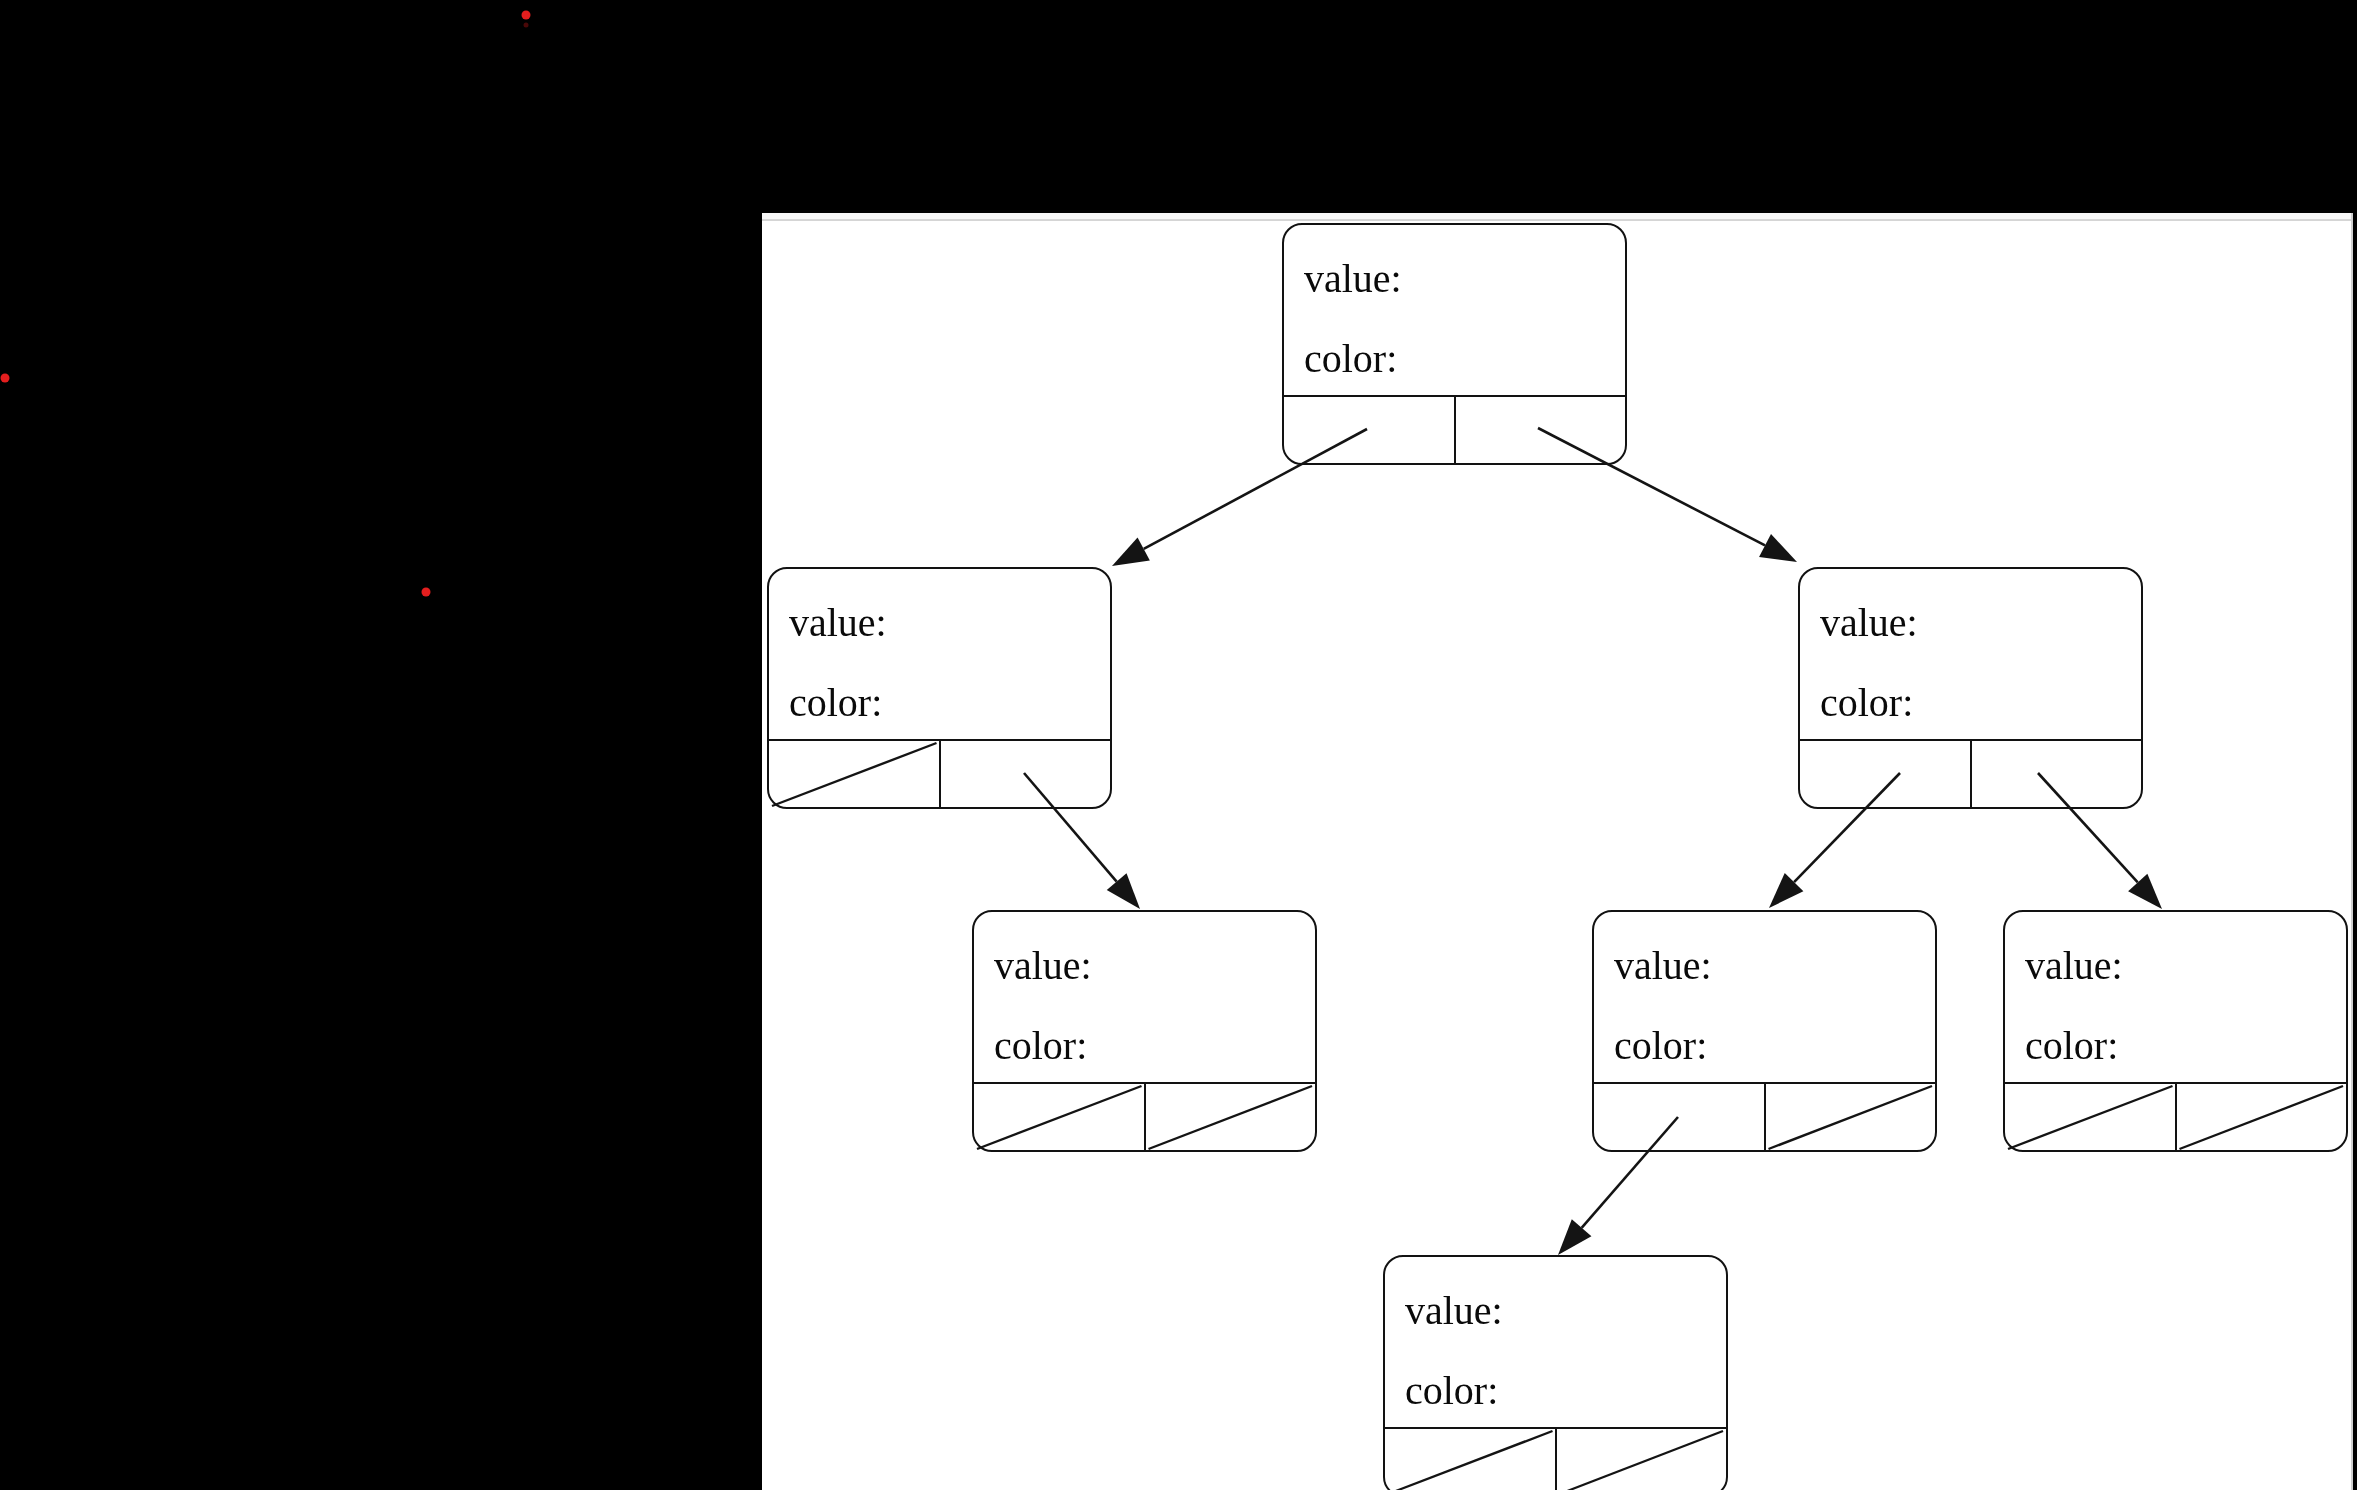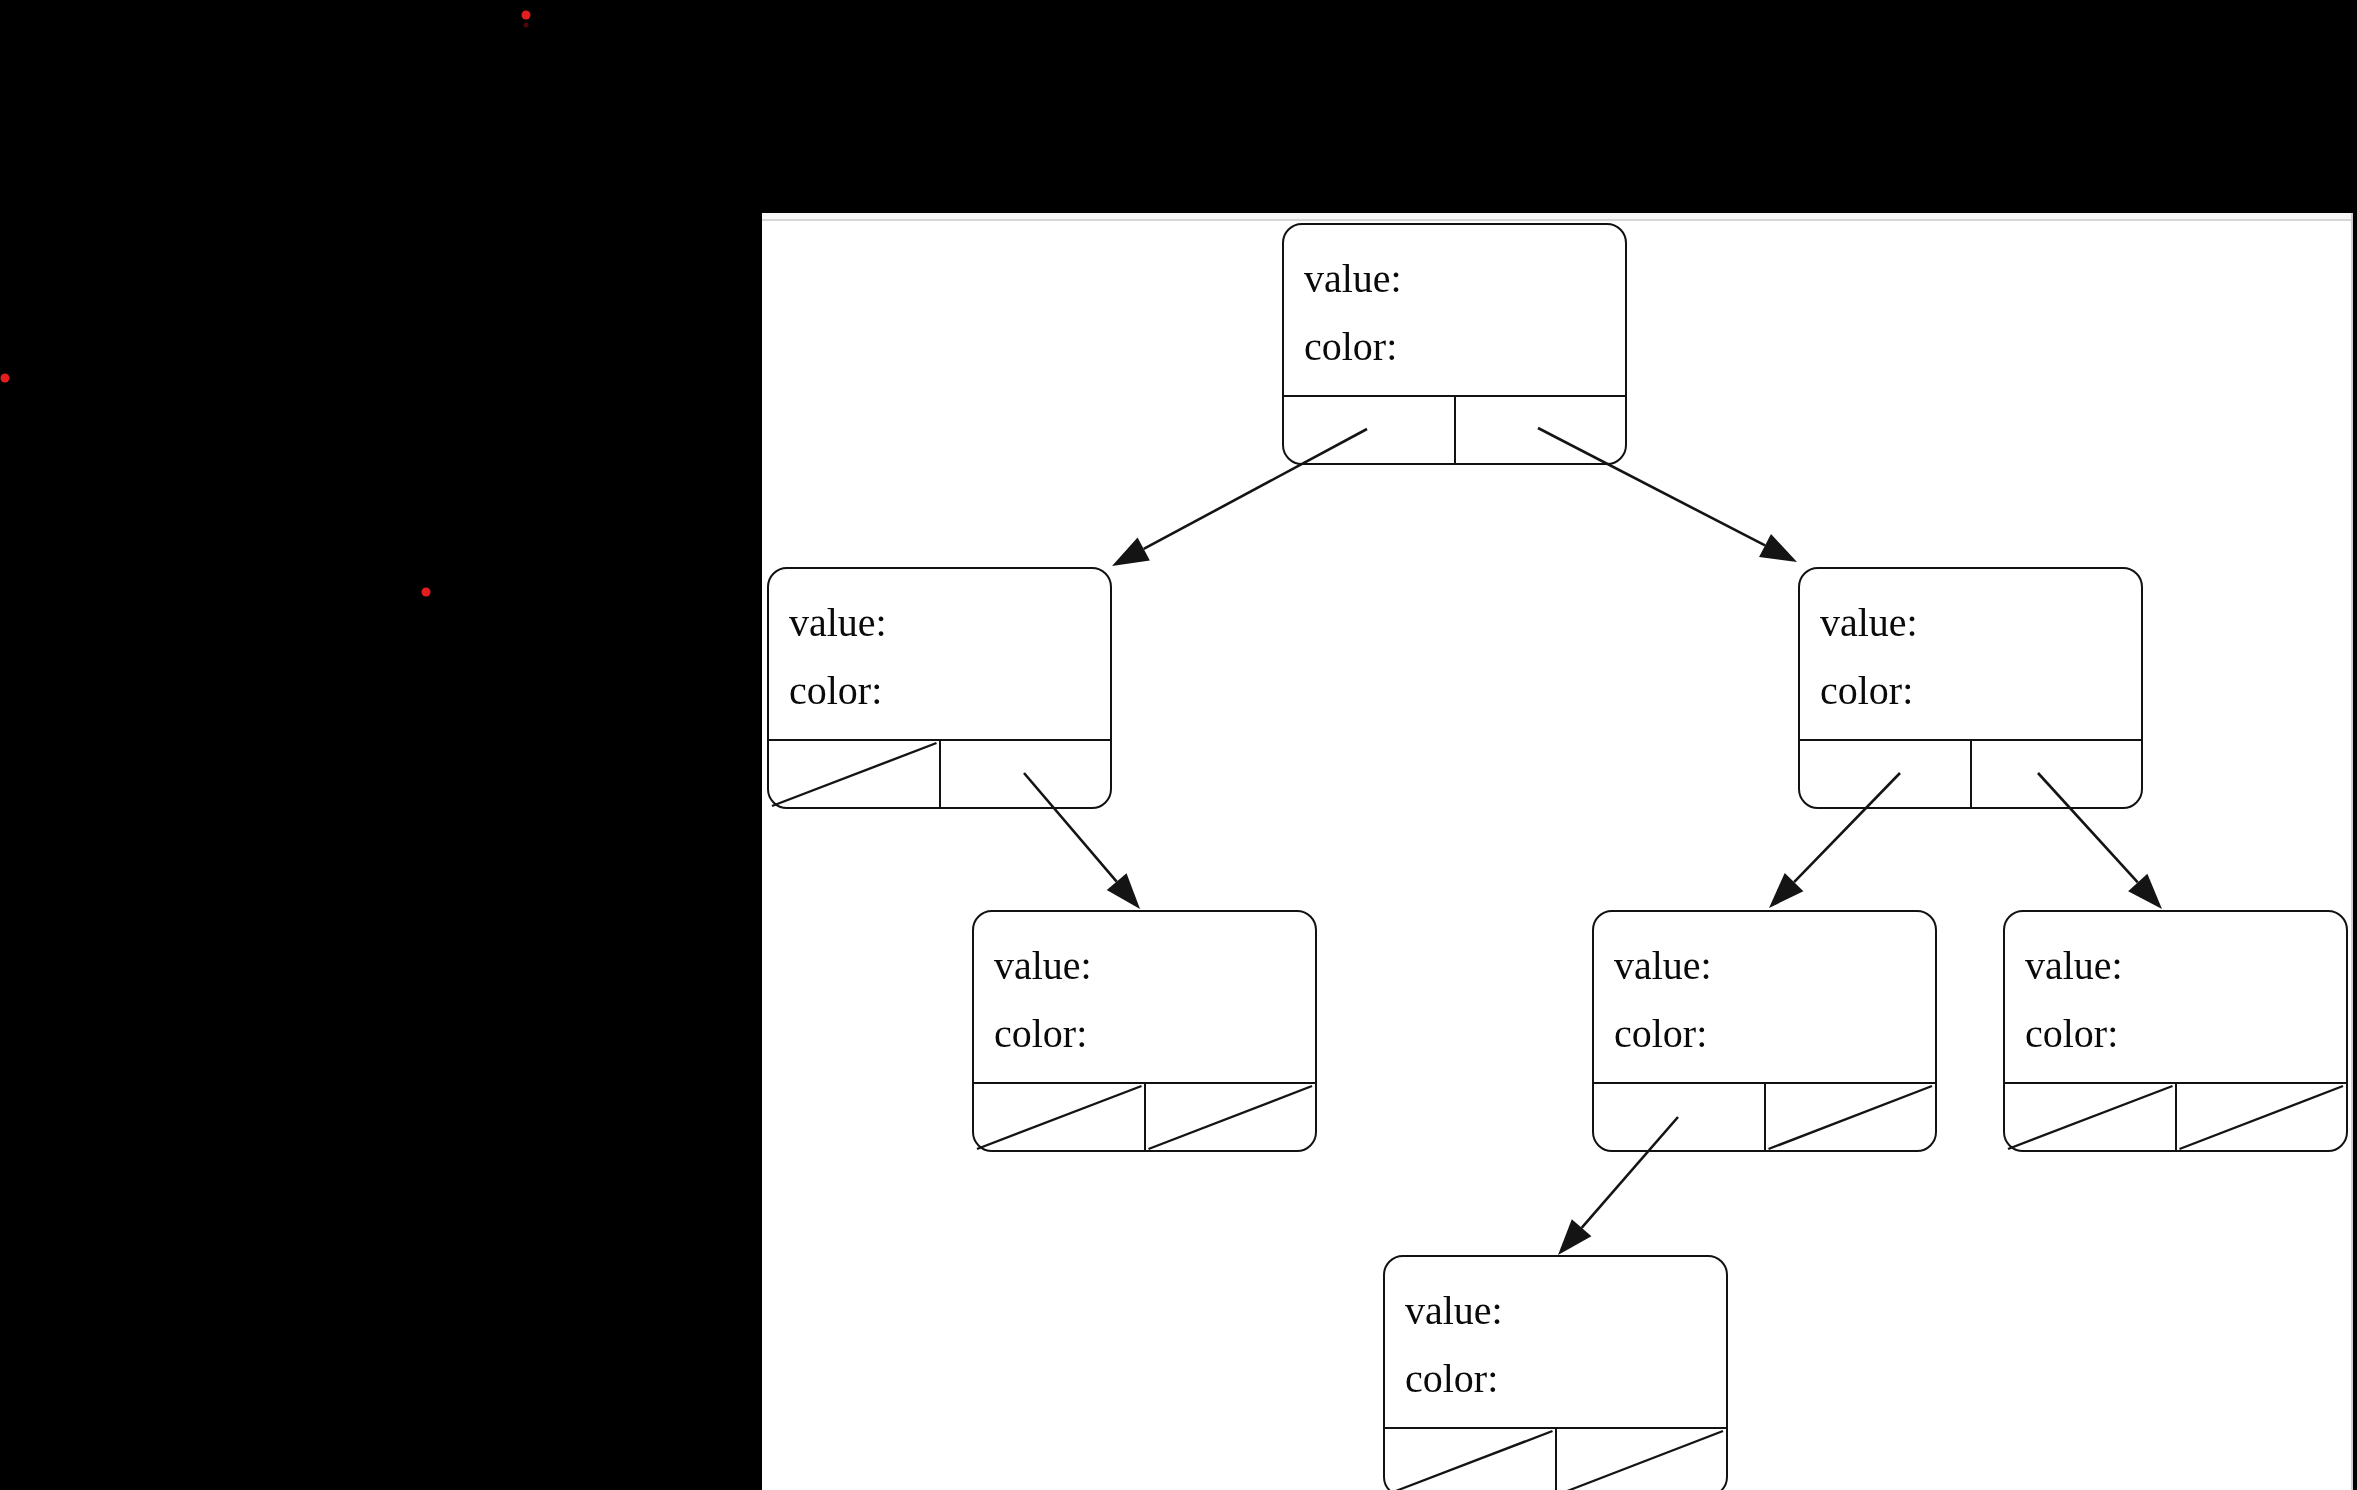--- a/index.html
+++ b/index.html
@@ -33,21 +33,21 @@
   }
   .node .lbl {
     position: absolute;
     left: 20px;
     font-size: 40px;
     line-height: 44px;
     color: #0a0a0a;
     white-space: nowrap;
   }
   .node .lbl.value { top: 32px; }
-  .node .lbl.color { top: 100px; }
+  .node .lbl.color { top: 112px; }
   .ptr-row {
     position: absolute;
     left: 0; right: 0;
     top: 169.5px; bottom: 0;
     border-top: 2.5px solid #121212;
     display: flex;
   }
   .ptr { flex: 1; }
   .ptr.left { border-right: 2.5px solid #121212; }
   #overlay {

